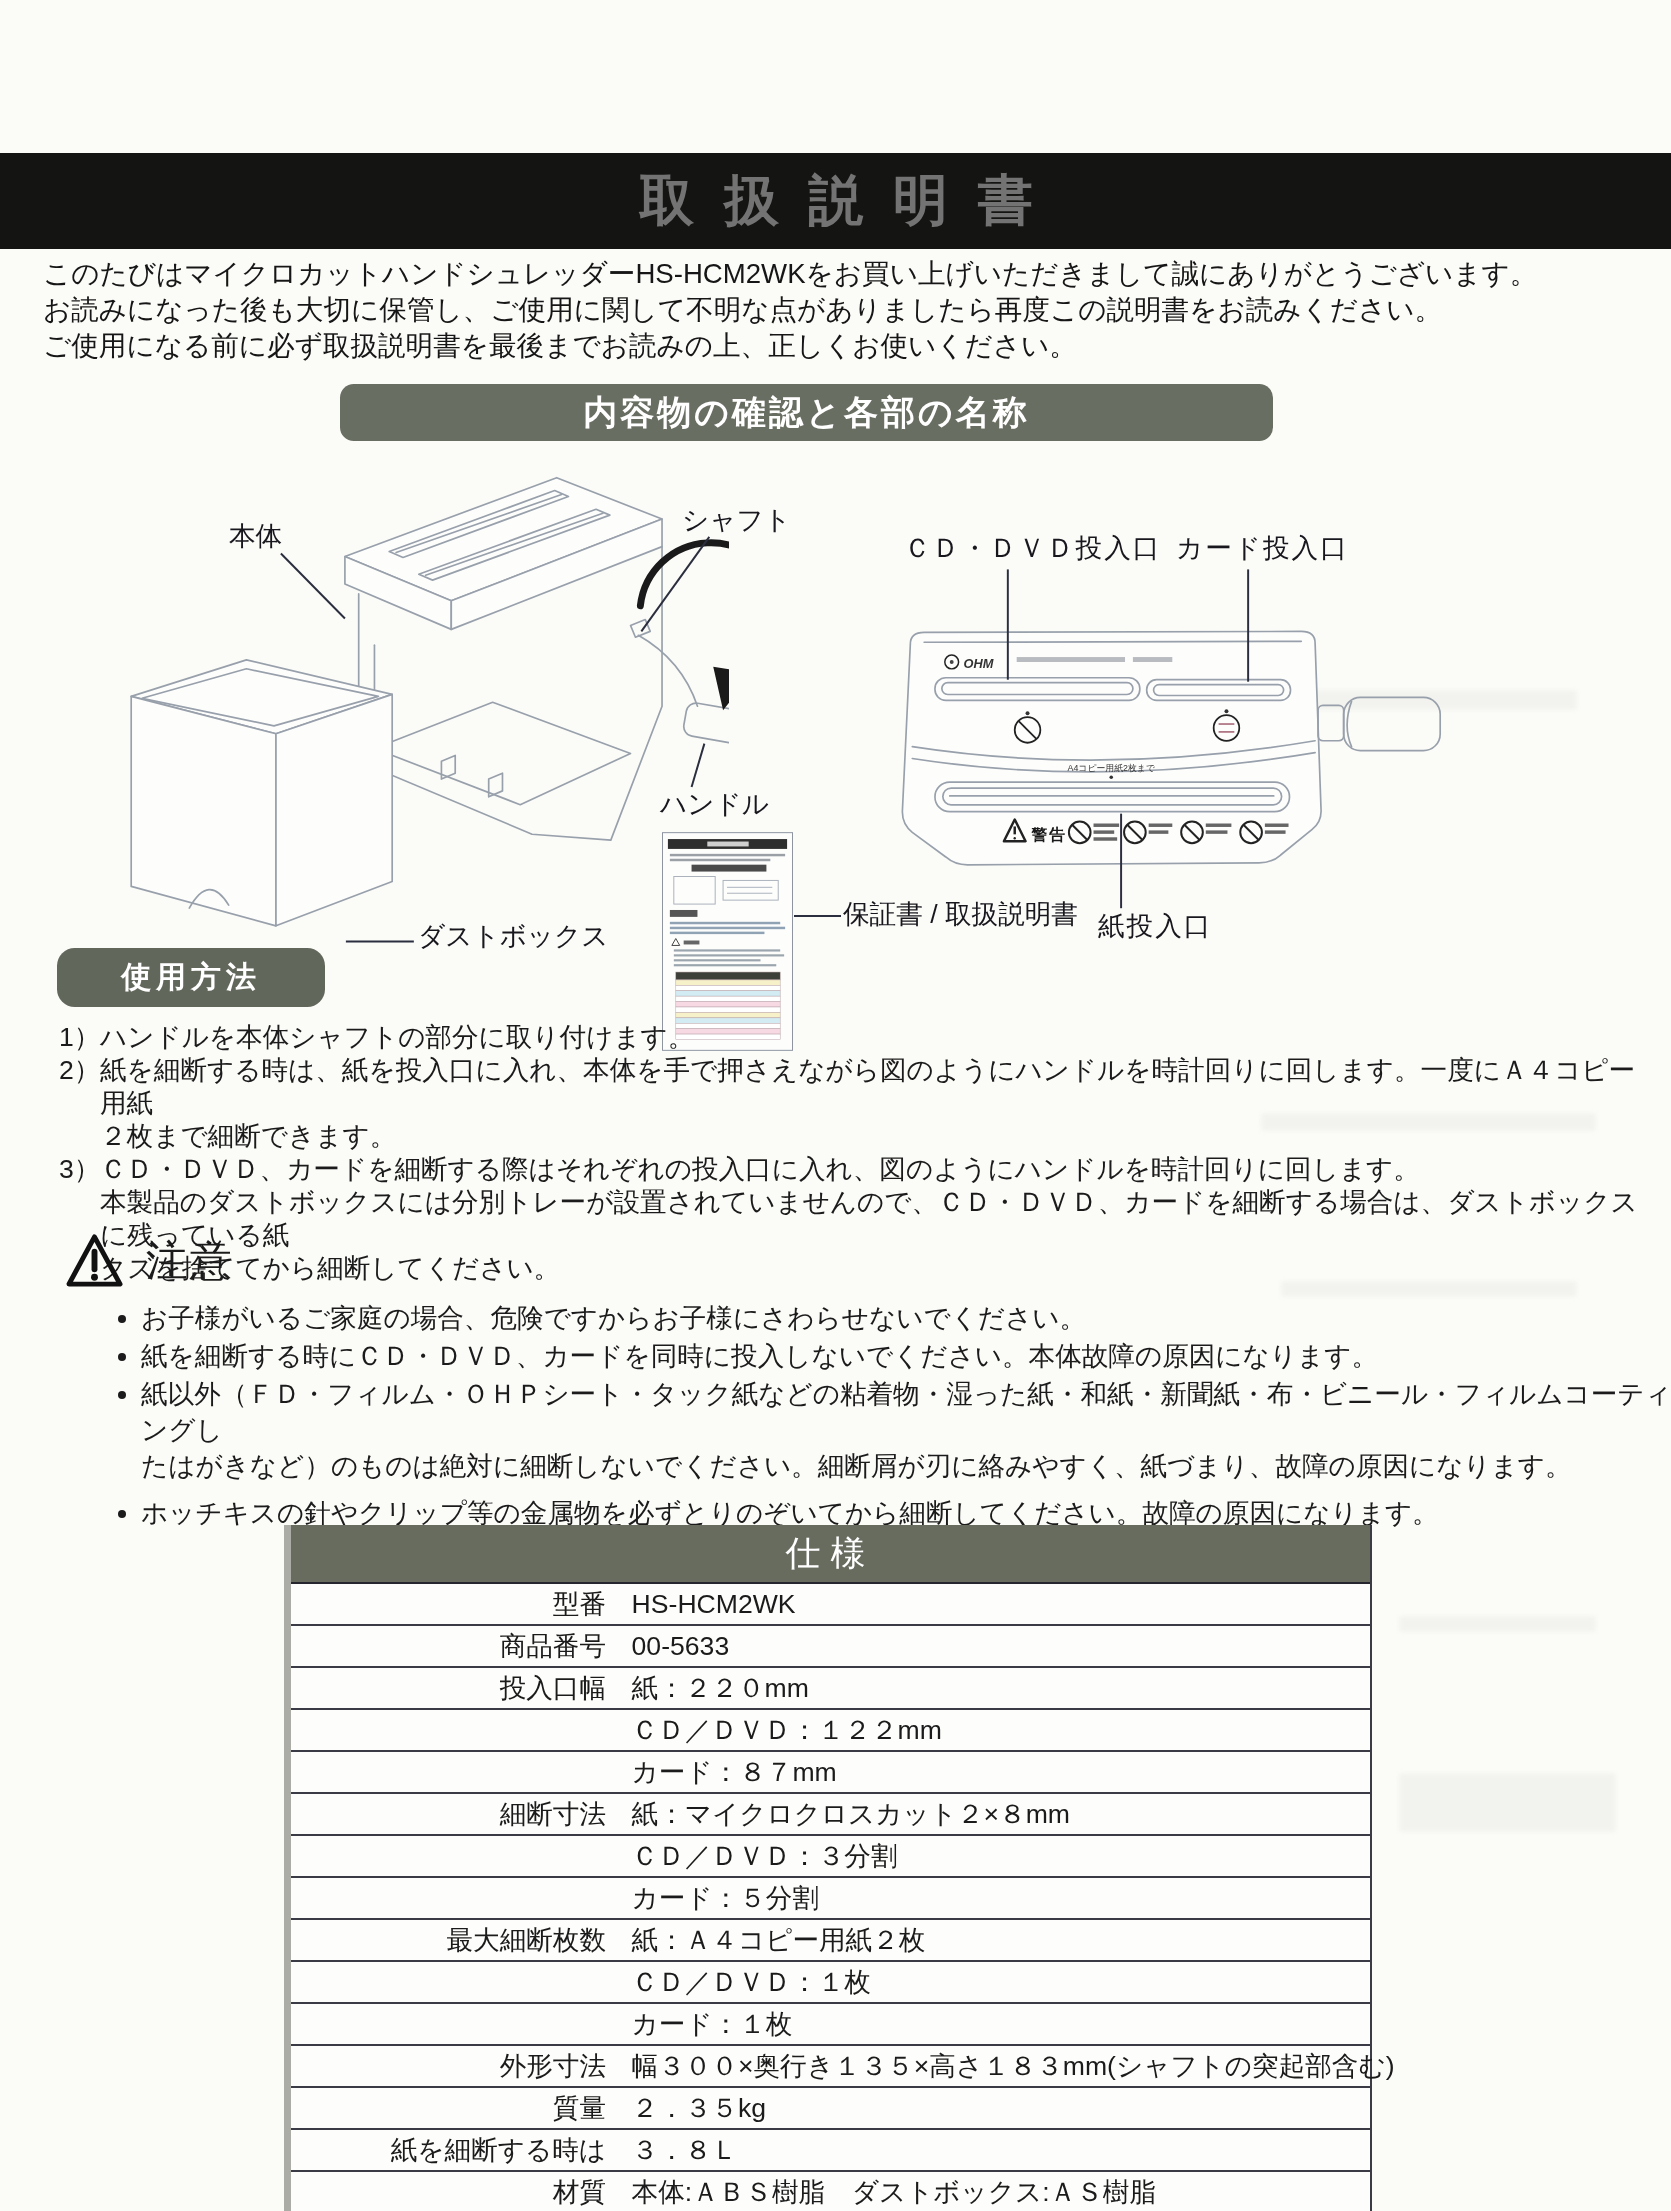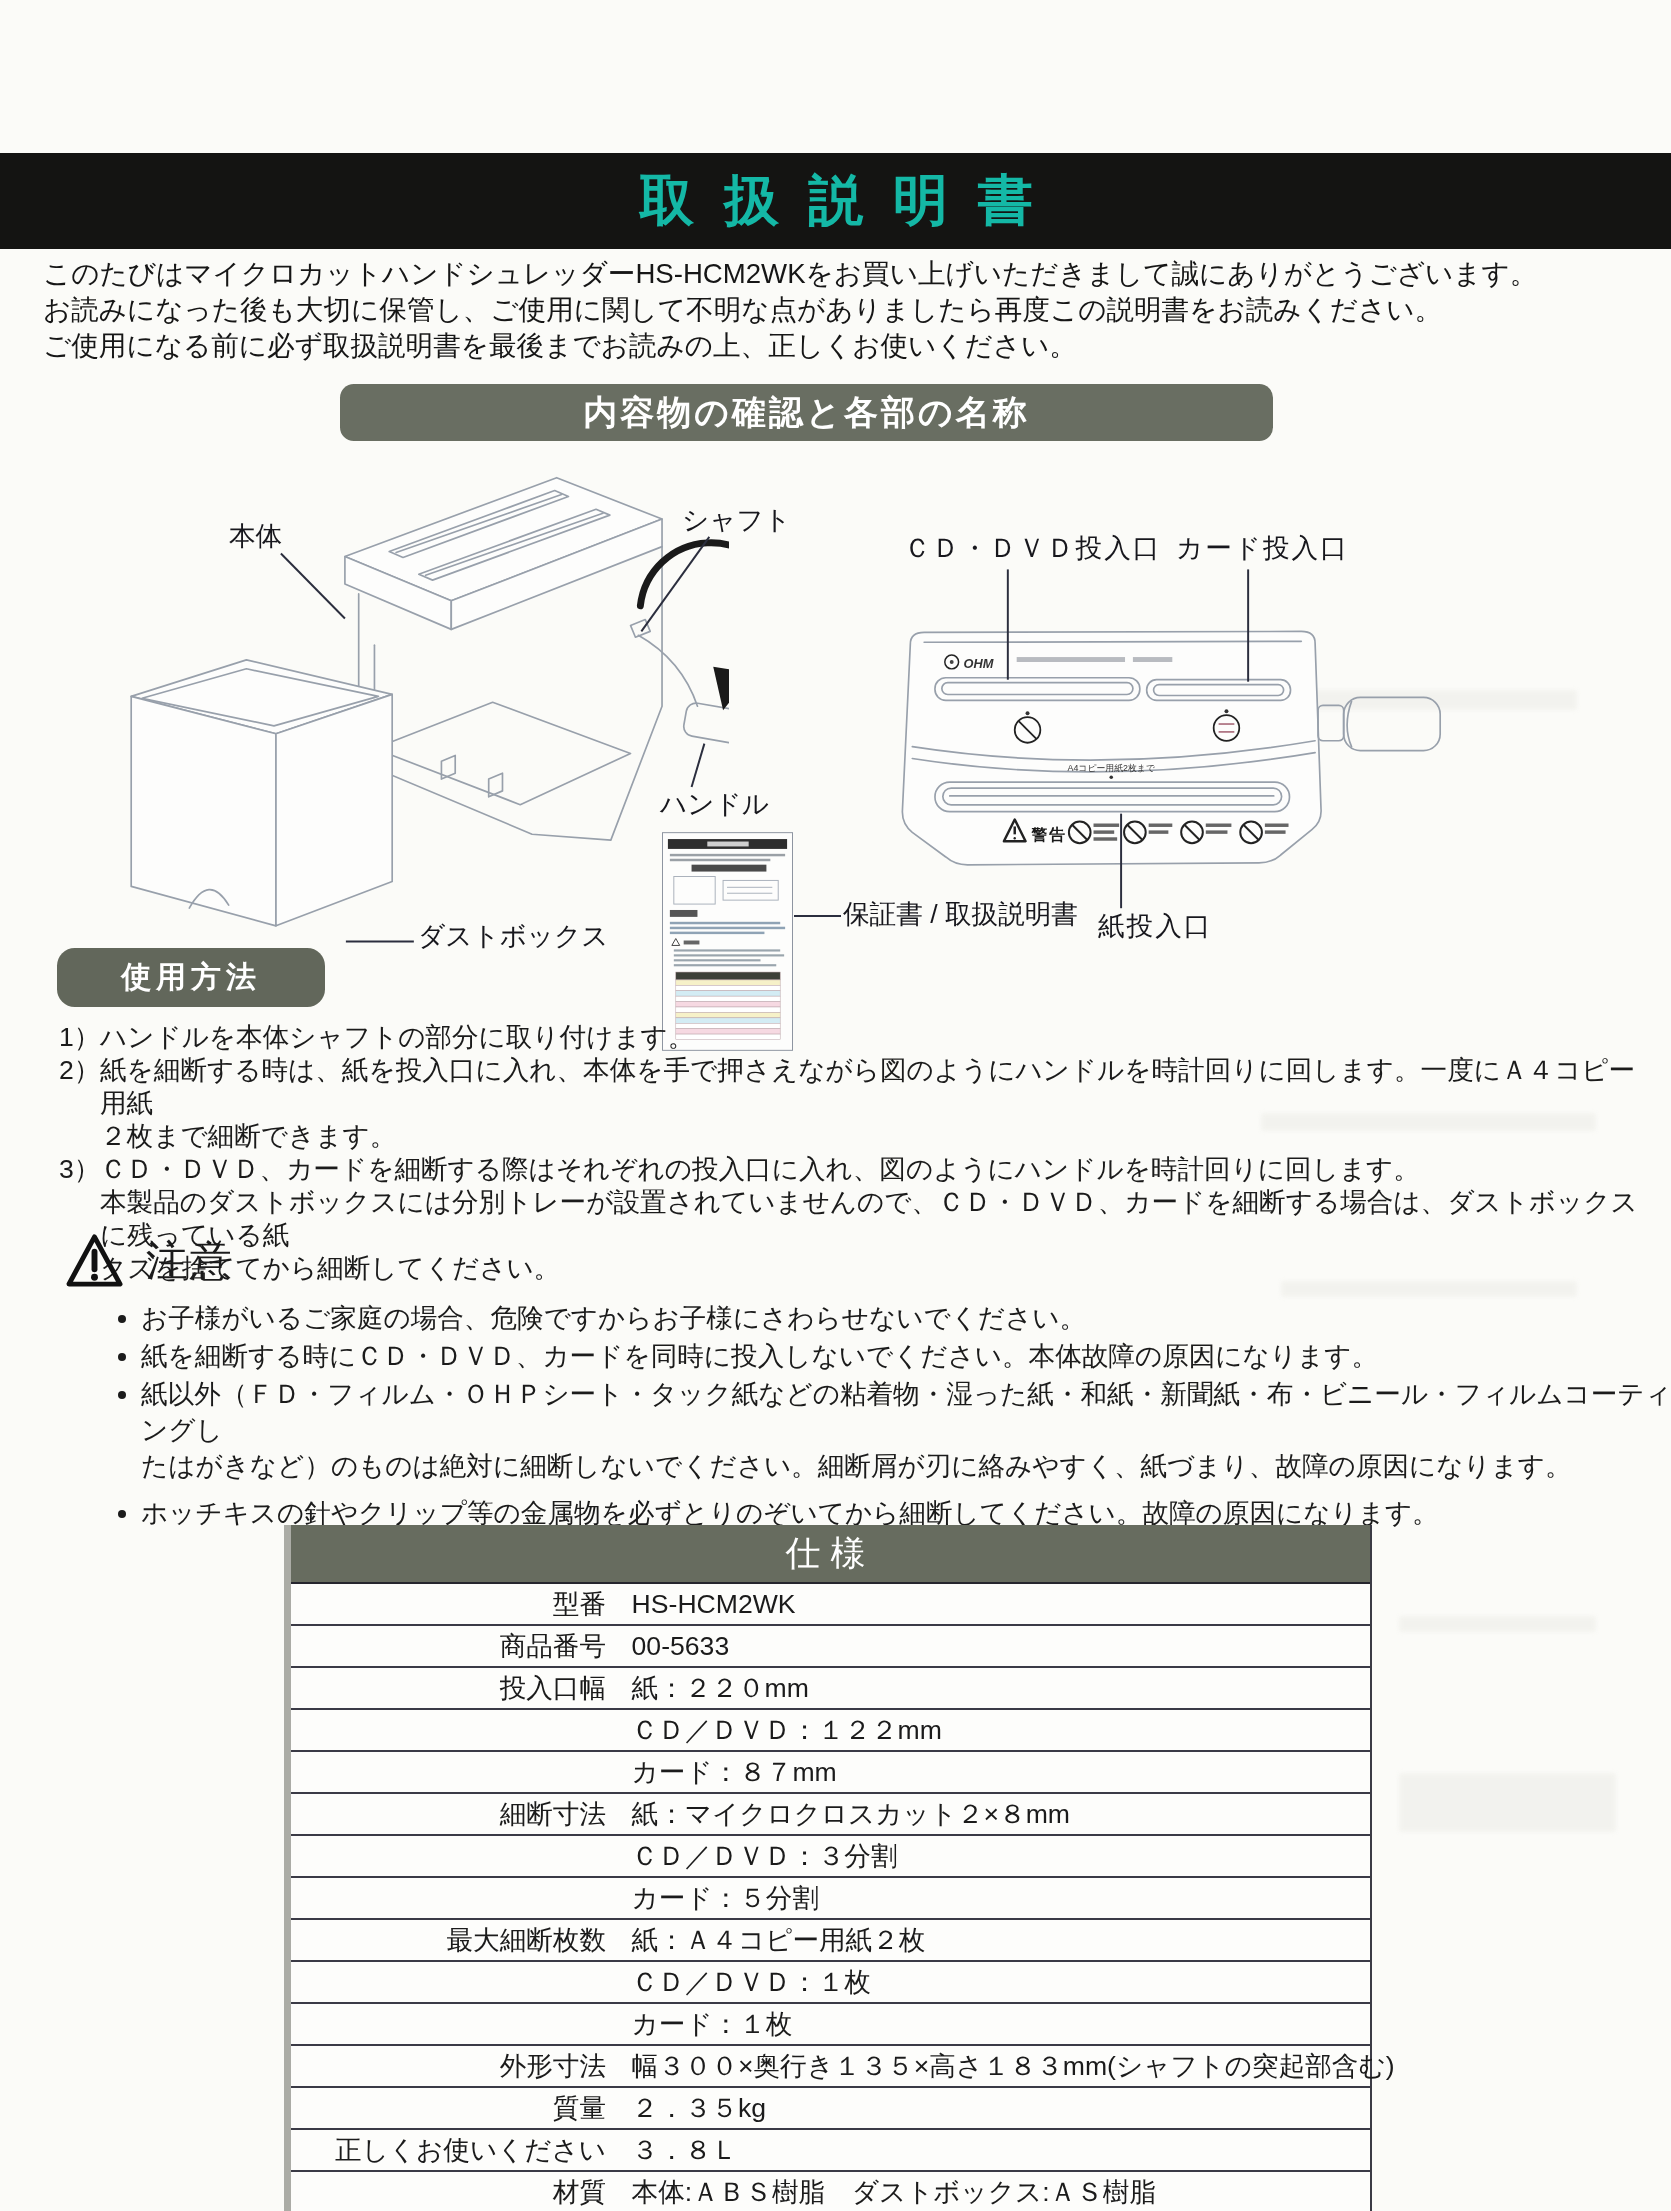--- a/index.html
+++ b/index.html
@@ -11,21 +11,21 @@
   }
   .abs{position:absolute;}
 
   
   .title-bar{
     left:0;top:153px;width:1672px;height:96px;
     background:#141412;
     display:flex;align-items:center;justify-content:center;
   }
   .title-bar .t{
-    color:#14b8a6;font-size:55px;font-weight:bold;
+    color:#737373;font-size:55px;font-weight:bold;
     letter-spacing:29.6px;padding-left:29.6px;white-space:nowrap;
   }
 
   .intro{left:43px;top:256px;width:1596px;font-size:27.6px;line-height:36px;color:#161616;}
 
   .banner{
     background:#696e62;color:#fff;font-weight:bold;
     display:flex;align-items:center;justify-content:center;
     border-radius:13.8px;white-space:nowrap;
   }
@@ -346,21 +346,21 @@
   </div>
   <div class="spec-row">
     <div class="spec-label">外形寸法</div>
     <div class="spec-value">幅３００×奥行き１３５×高さ１８３mm(シャフトの突起部含む)</div>
   </div>
   <div class="spec-row">
     <div class="spec-label">質量</div>
     <div class="spec-value">２．３５kg</div>
   </div>
   <div class="spec-row">
-    <div class="spec-label">正しくお使いください</div>
+    <div class="spec-label">紙を細断する時は</div>
     <div class="spec-value">３．８Ｌ</div>
   </div>
   <div class="spec-row">
     <div class="spec-label">材質</div>
     <div class="spec-value">本体:ＡＢＳ樹脂　ダストボックス:ＡＳ樹脂</div>
   </div>
 </div>
 
 
 </body></html>

